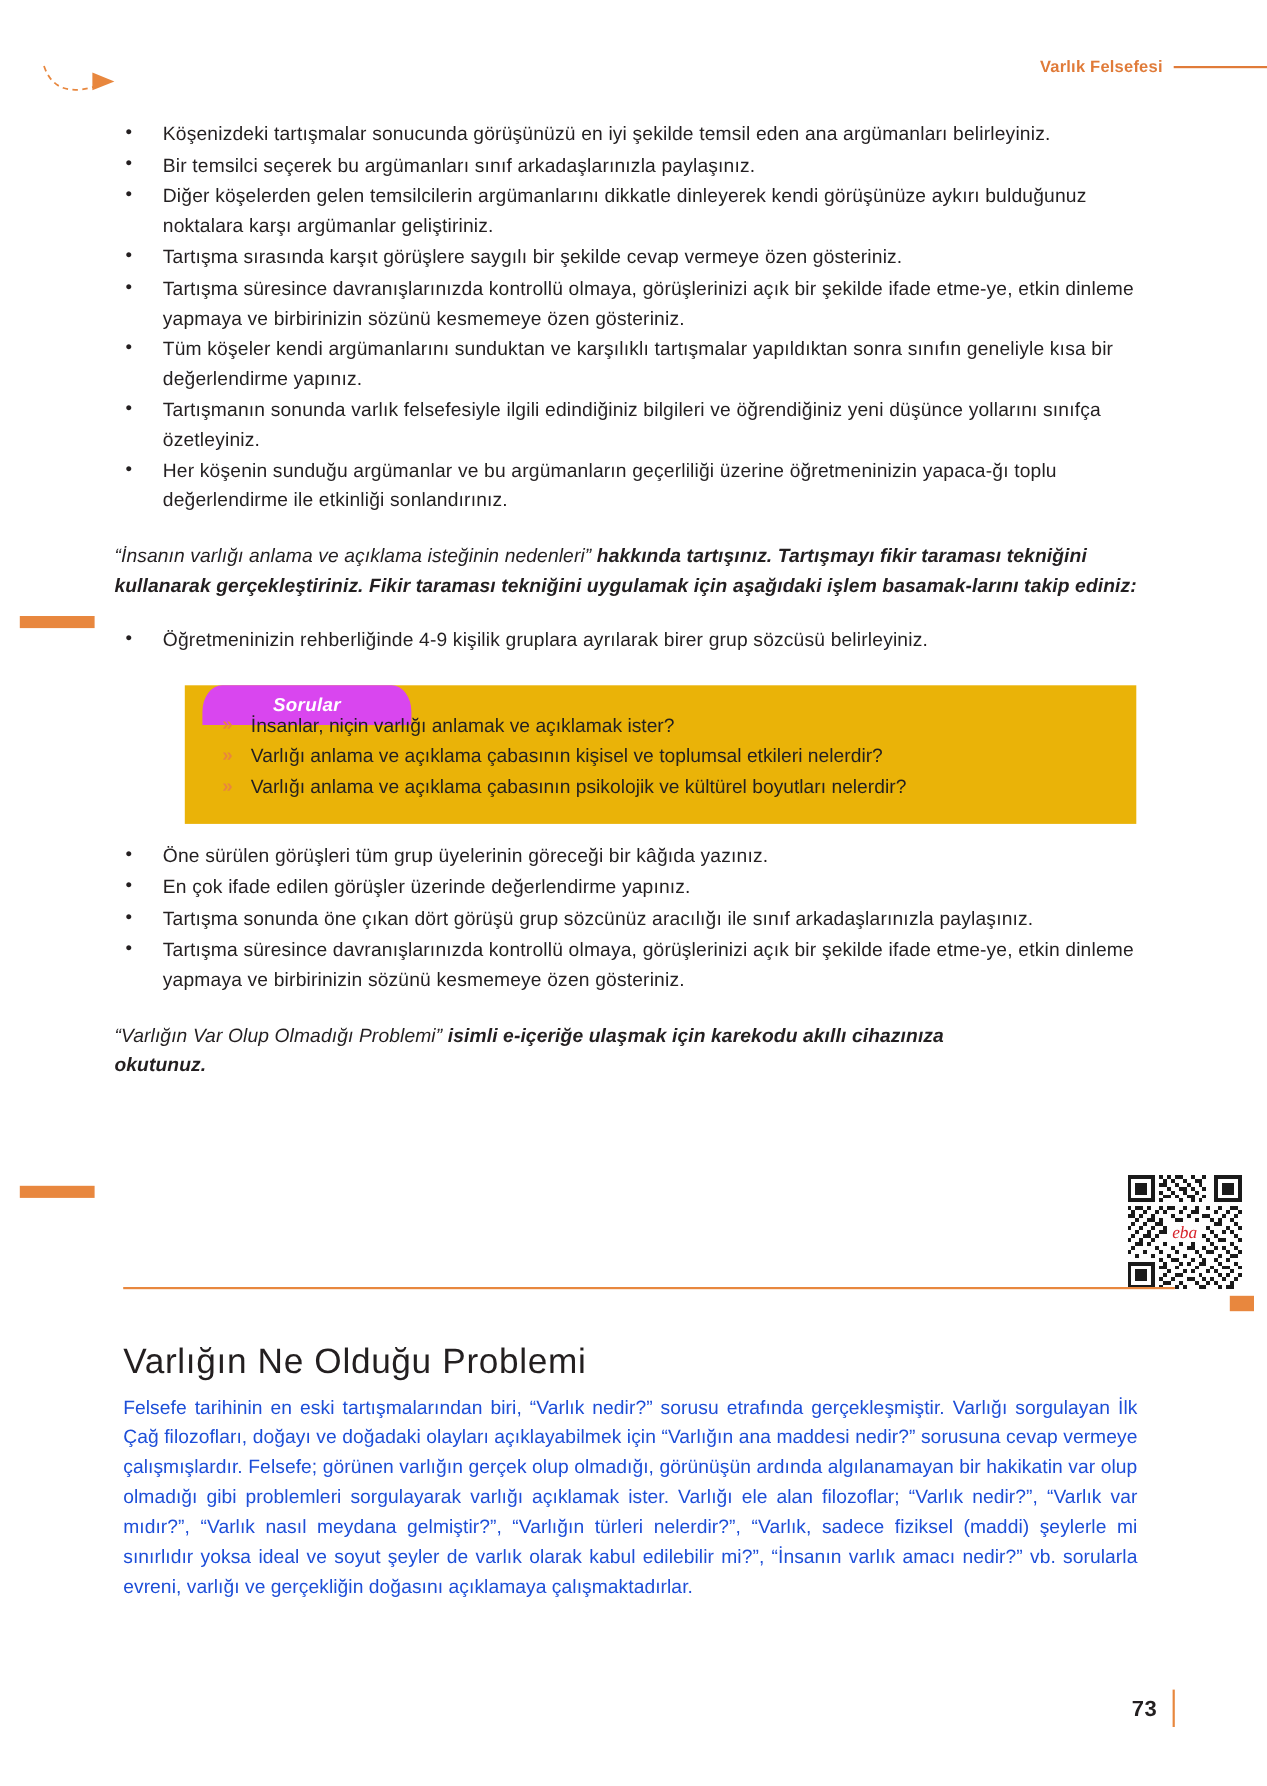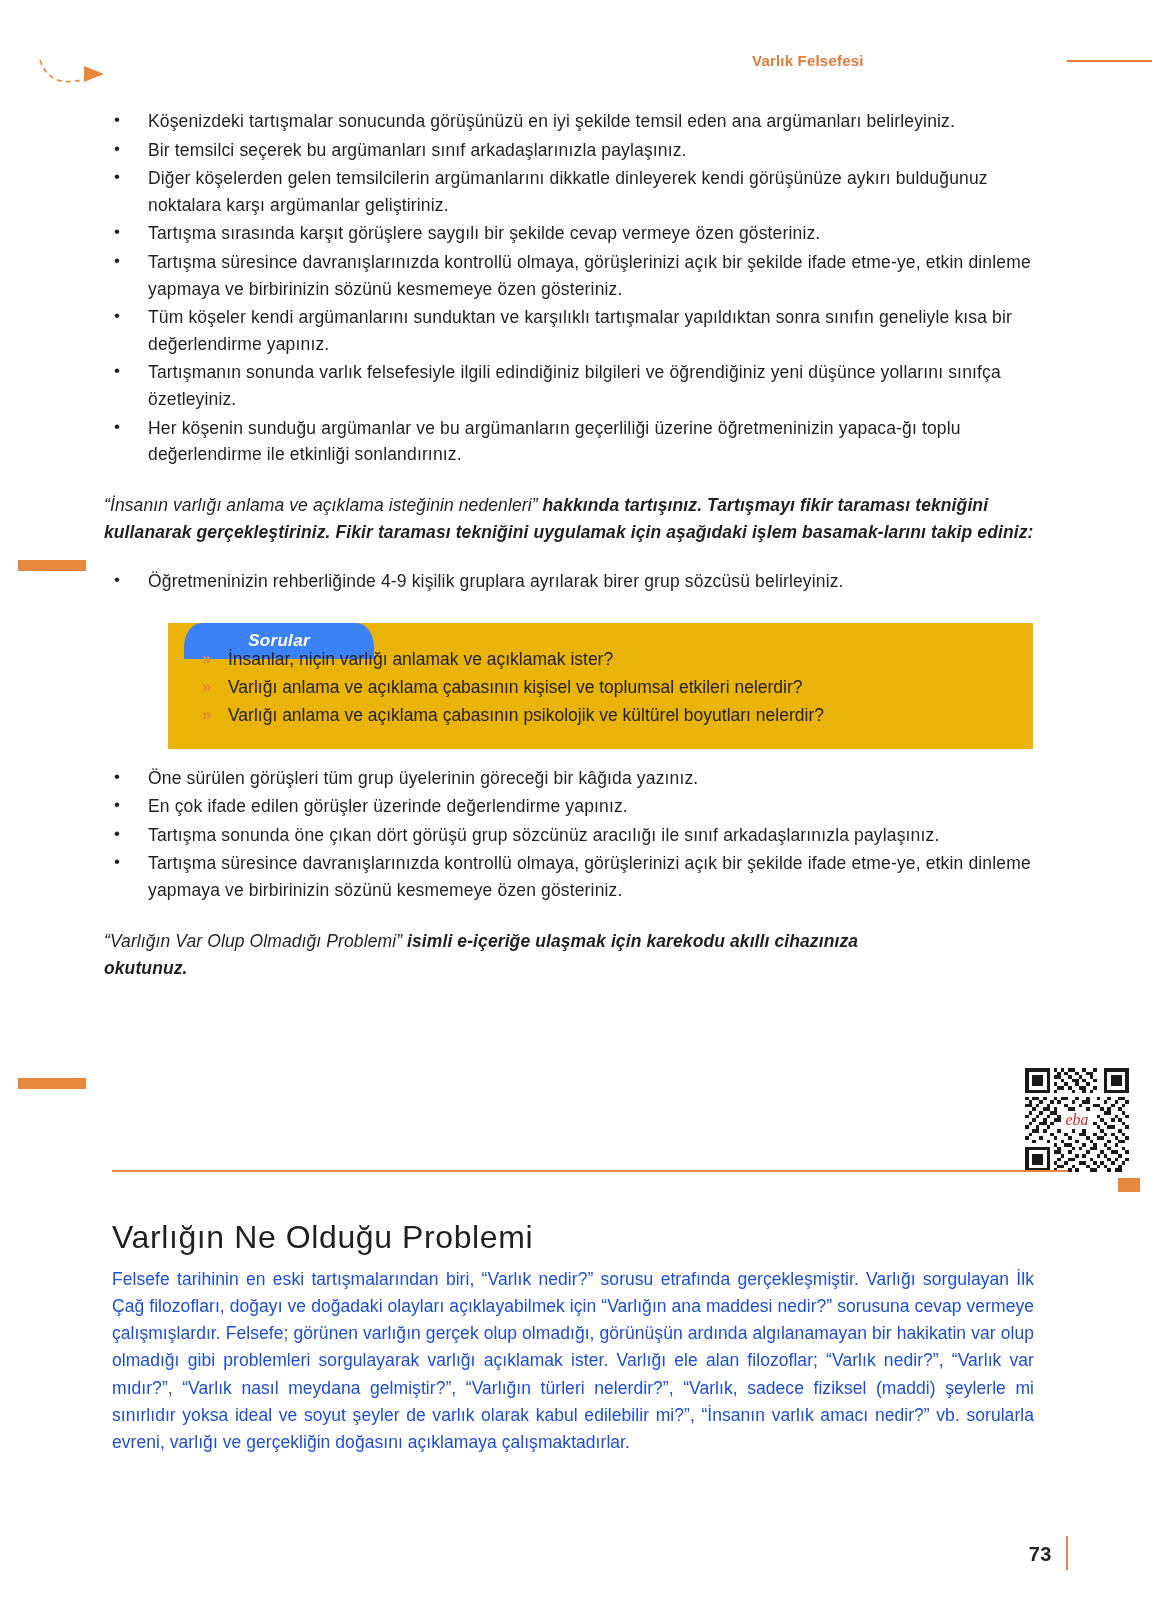--- a/index.html
+++ b/index.html
@@ -15,21 +15,21 @@
   }
 
   
   .header {
     position: absolute;
     top: 52px;
     right: 0;
     width: 400px;
     display: flex;
     align-items: center;
-    justify-content: space-between;
+    justify-content: flex-end;
   }
   .header-title {
     color: #e07b39;
     font-size: 15px;
     font-weight: bold;
     letter-spacing: .2px;
     white-space: nowrap;
   }
   .header-rule {
     height: 2px;
@@ -108,21 +108,21 @@
     margin-top: 18px;
     width: 865px;
     position: relative;
   }
   .sorular-tab {
     position: absolute;
     left: 16px;
     top: 0;
     width: 190px;
     height: 36px;
-    background: #3b82f6;
+    background: #d946ef;
     border-radius: 18px 18px 0 0 / 24px 24px 0 0;
     display: flex;
     align-items: center;
     justify-content: center;
   }
   .sorular-tab-label {
     color: #ffffff;
     font-weight: bold;
     font-style: italic;
     font-size: 17px;

